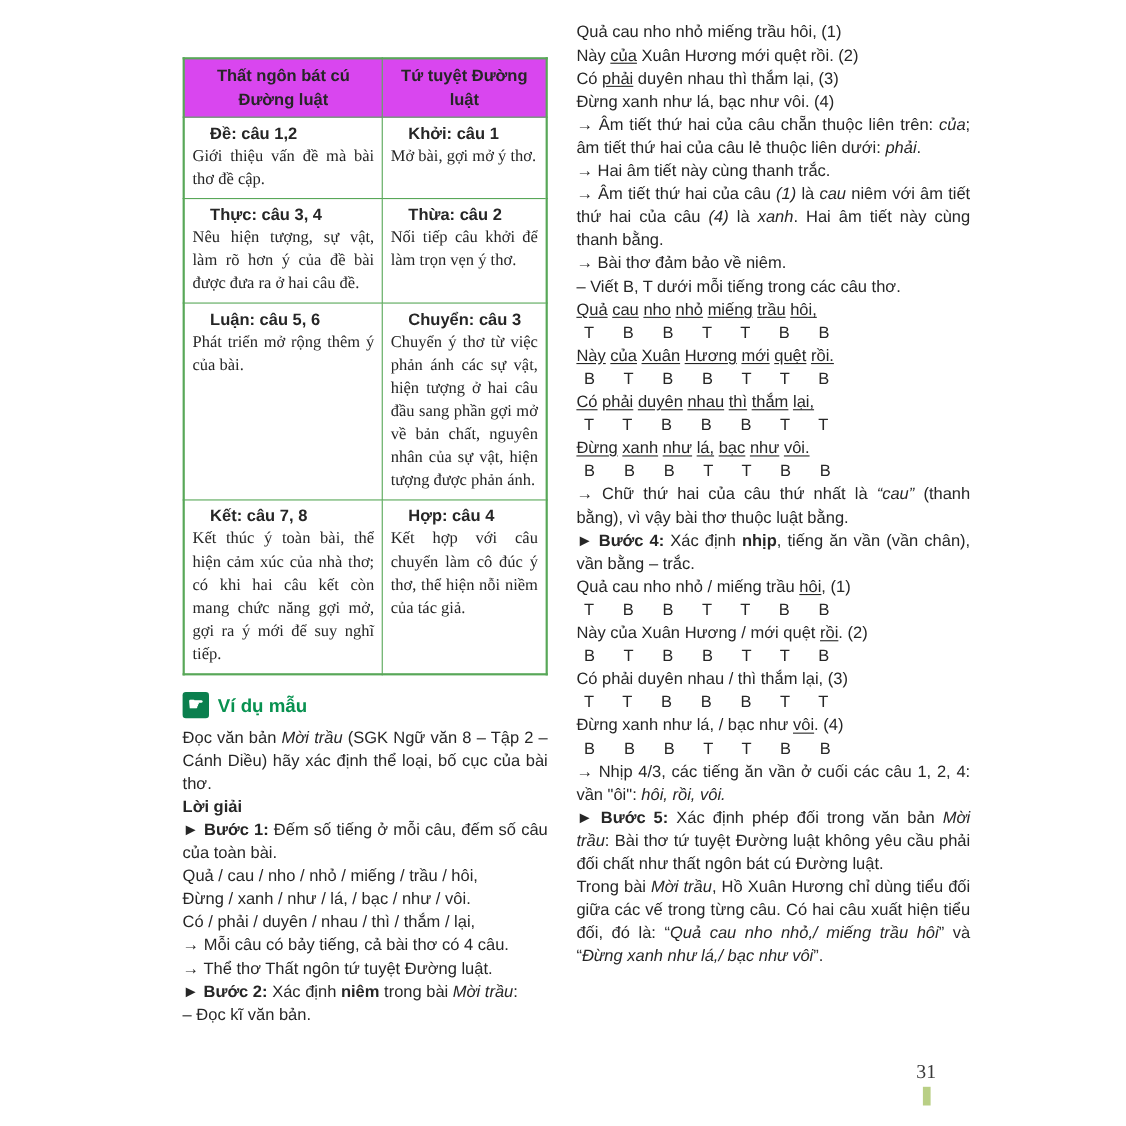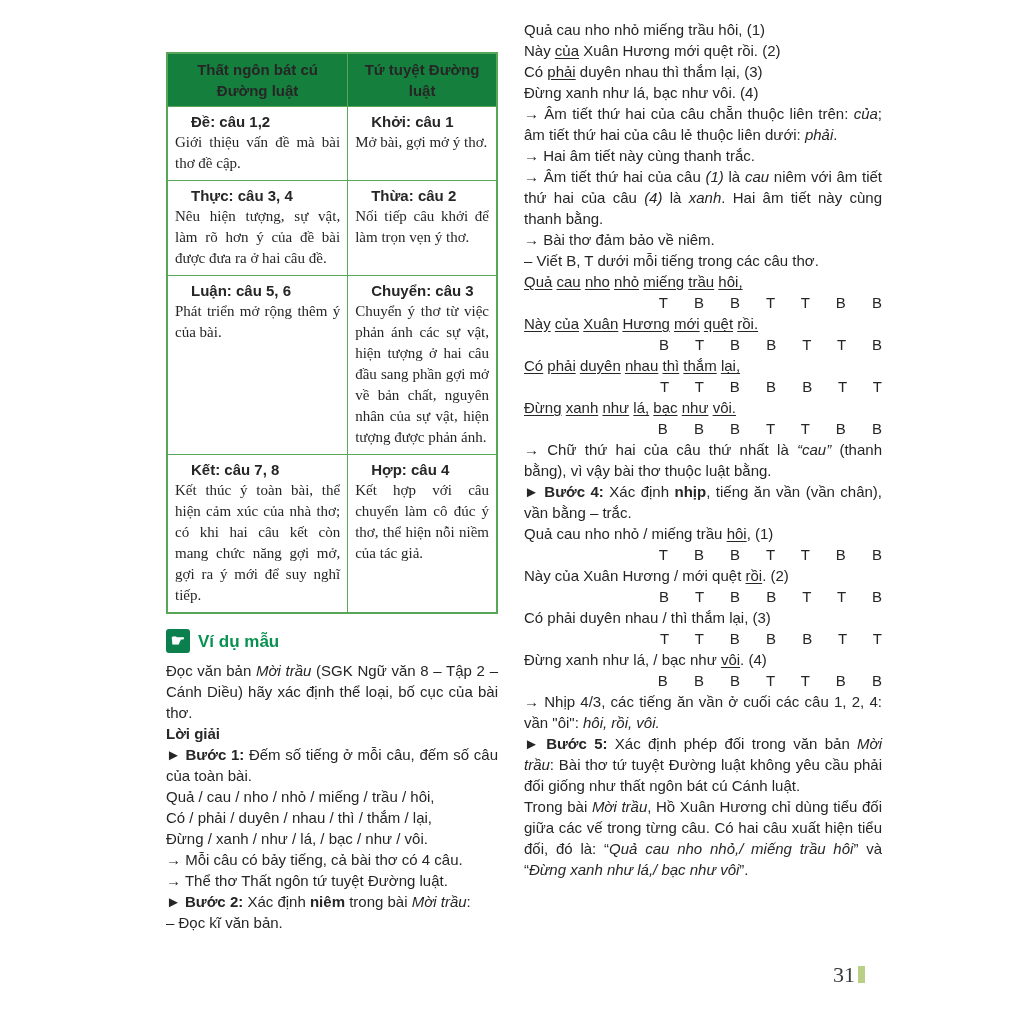--- a/index.html
+++ b/index.html
@@ -16,21 +16,21 @@
   .col-left  { position: absolute; left: 166px; top: 52px;  width: 332px; }
   .col-right { position: absolute; left: 524px; top: 19px;  width: 358px; }
 
   table.structure { border-collapse: collapse; width: 100%; border: 2px solid #58a758; }
   table.structure th, table.structure td {
     border: 1px solid #58a758;
     vertical-align: top;
     padding: 4px 7px 6px 7px;
   }
   table.structure th {
-    background: #15803d;
+    background: #d946ef;
     font-weight: bold;
     text-align: center;
     padding: 5px 10px;
   }
   table.structure col.c1 { width: 182px; }
   table.structure col.c2 { width: 150px; }
   .cell-title { font-weight: bold; margin-left: 16px; }
   .cell-body  { text-align: justify; font-family: Liberation Serif, serif; }
 
   .example-heading {
@@ -40,30 +40,30 @@
   }
   .hand-icon {
     width: 24px; height: 24px; border-radius: 3px;
     background: #0b7f4e; color: #ffffff;
     display: flex; align-items: center; justify-content: center;
     font-size: 16px; line-height: 24px; flex: 0 0 auto;
   }
 
   .para { min-height: 21px; }
   .para.j { text-align: justify; }
-  .para.m { word-spacing: 22px; padding-left: 7px; text-align: right; }
+  .para.m { word-spacing: 22px; padding-left: 7px; }
   .b { font-weight: bold; }
   .i { font-style: italic; }
   .u { text-decoration: underline; text-underline-offset: 2px; }
 
   .page-number {
     position: absolute; left: 833px; top: 964px;
     display: flex; align-items: center; gap: 3px;
     font-family: "Liberation Serif", serif;
-    font-size: 22px; color: #3a3a3a;
+    font-size: 18px; color: #3a3a3a; flex-direction: column;
   }
   .page-bar { width: 7px; height: 17px; background: #b9cf85; display: inline-block; }
 </style>
 </head>
 <body>
 
 <div class="page">
 
   <div class="col-left">
 
@@ -123,22 +123,22 @@
     <div class="example-heading">
       <span class="hand-icon">☛</span>
       <span>Ví dụ mẫu</span>
     </div>
 
     <div>
         <div class="para j"><span>Đọc văn bản </span><span class="i">Mời trầu</span><span> (SGK Ngữ văn 8 – Tập 2 – Cánh Diều) hãy xác định thể loại, bố cục của bài thơ.</span></div>
         <div class="para"><span class="b">Lời giải</span></div>
         <div class="para j"><span class="b">► Bước 1:</span><span> Đếm số tiếng ở mỗi câu, đếm số câu của toàn bài.</span></div>
         <div class="para"><span>Quả / cau / nho / nhỏ / miếng / trầu / hôi,</span></div>
+        <div class="para"><span>Đừng / xanh / như / lá, / bạc / như / vôi.</span></div>
         <div class="para"><span>Có / phải / duyên / nhau / thì / thắm / lại,</span></div>
-        <div class="para"><span>Đừng / xanh / như / lá, / bạc / như / vôi.</span></div>
         <div class="para"><span>→ Mỗi câu có bảy tiếng, cả bài thơ có 4 câu.</span></div>
         <div class="para"><span>→ Thể thơ Thất ngôn tứ tuyệt Đường luật.</span></div>
         <div class="para"><span class="b">► Bước 2:</span><span> Xác định </span><span class="b">niêm</span><span> trong bài </span><span class="i">Mời trầu</span><span>:</span></div>
         <div class="para"><span>– Đọc kĩ văn bản.</span></div>
       </div>
   </div>
 
   <div class="col-right">
     <div>
         <div class="para"><span>Quả cau nho nhỏ miếng trầu hôi, (1)</span></div>
@@ -162,21 +162,21 @@
         <div class="para j"><span class="b">► Bước 4:</span><span> Xác định </span><span class="b">nhịp</span><span>, tiếng ăn vần (vần chân), vần bằng – trắc.</span></div>
         <div class="para"><span>Quả cau nho nhỏ / miếng trầu </span><span class="u">hôi</span><span>, (1)</span></div>
         <div class="para m"><span>T B B T T B B</span></div>
         <div class="para"><span>Này của Xuân Hương / mới quệt </span><span class="u">rồi</span><span>. (2)</span></div>
         <div class="para m"><span>B T B B T T B</span></div>
         <div class="para"><span>Có phải duyên nhau / thì thắm lại,  (3)</span></div>
         <div class="para m"><span>T T B B B T T</span></div>
         <div class="para"><span>Đừng xanh như lá, / bạc như </span><span class="u">vôi</span><span>. (4)</span></div>
         <div class="para m"><span>B B B T T B B</span></div>
         <div class="para j"><span>→ Nhịp 4/3, các tiếng ăn vần ở cuối các câu 1, 2, 4: vần "ôi": </span><span class="i">hôi, rồi, vôi.</span></div>
-        <div class="para j"><span class="b">► Bước 5:</span><span> Xác định phép đối trong văn bản </span><span class="i">Mời trầu</span><span>: Bài thơ tứ tuyệt Đường luật không yêu cầu phải đối giống như thất ngôn bát cú Cánh luật.</span></div>
+        <div class="para j"><span class="b">► Bước 5:</span><span> Xác định phép đối trong văn bản </span><span class="i">Mời trầu</span><span>: Bài thơ tứ tuyệt Đường luật không yêu cầu phải đối chất như thất ngôn bát cú Đường luật.</span></div>
         <div class="para j"><span>Trong bài </span><span class="i">Mời trầu</span><span>, Hồ Xuân Hương chỉ dùng tiểu đối giữa các vế trong từng câu. Có hai câu xuất hiện tiểu đối, đó là: “</span><span class="i">Quả cau nho nhỏ,/ miếng trầu hôi</span><span>” và “</span><span class="i">Đừng xanh như lá,/ bạc như vôi</span><span>”.</span></div>
       </div>
   </div>
 
   <div class="page-number">
     <span>31</span>
     <span class="page-bar"></span>
   </div>
 
 </div>

